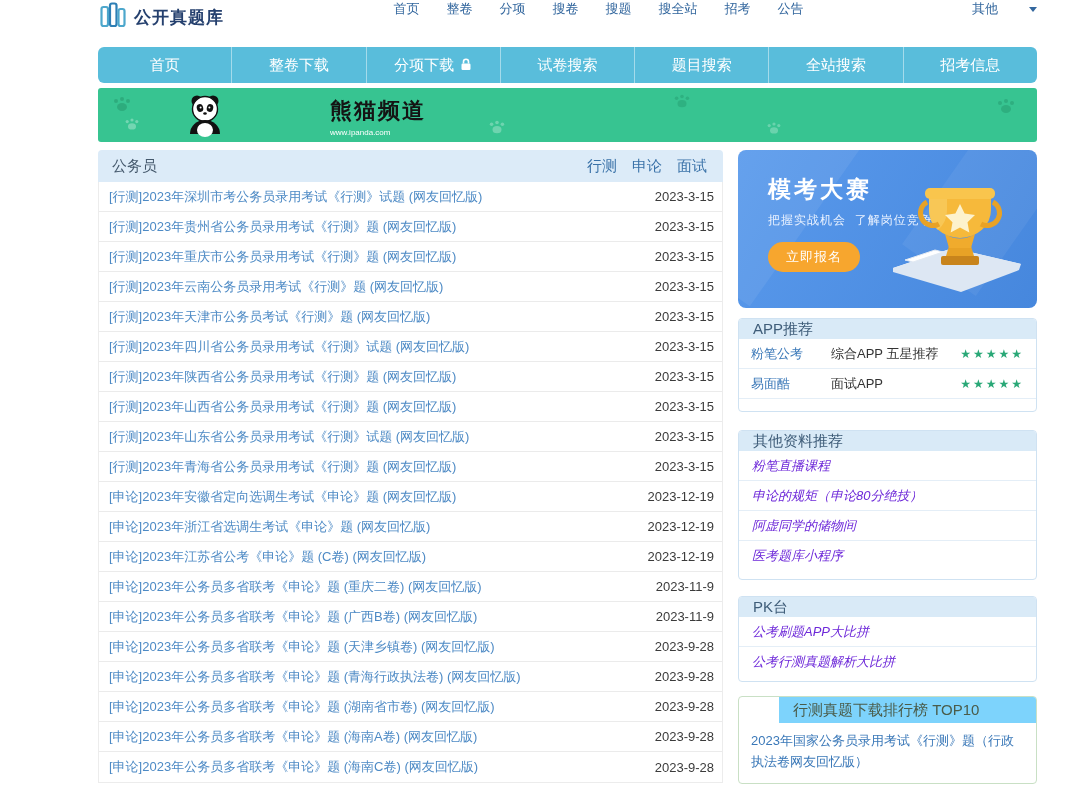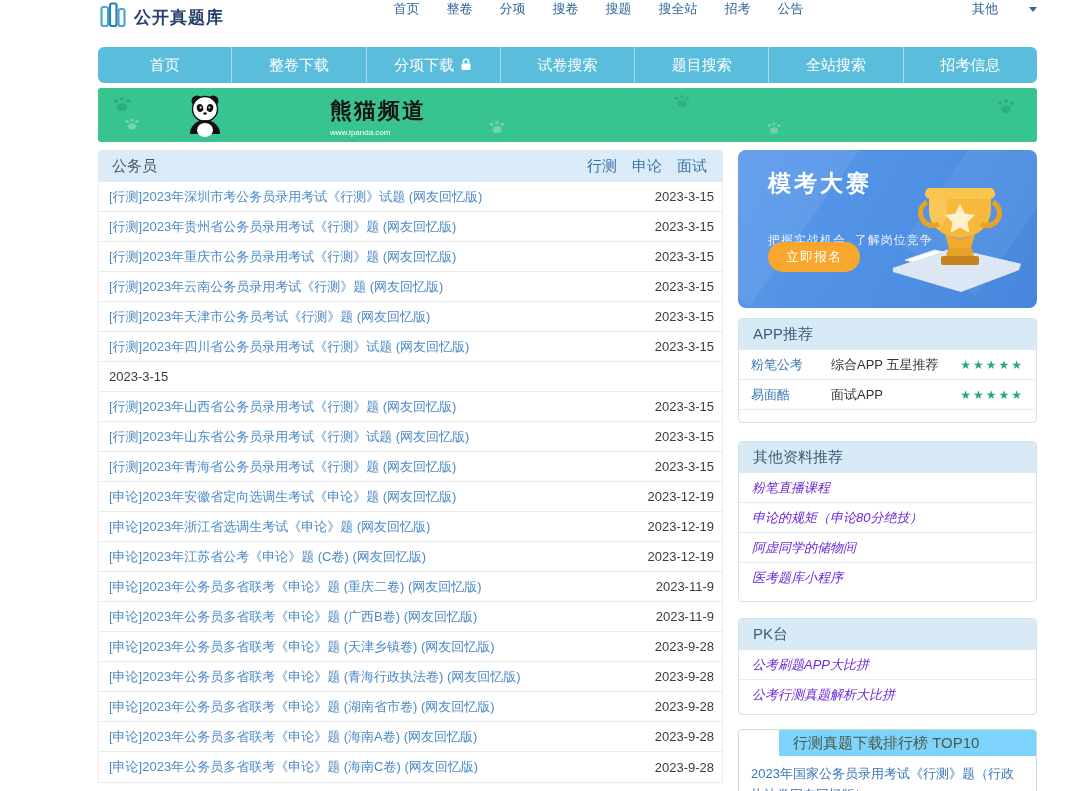--- a/index.html
+++ b/index.html
@@ -66,36 +66,36 @@
   .sidebar { position:absolute; top:150px; left:738px; width:299px; }
 
   .promo-banner {
     position:relative; width:299px; height:158px; border-radius:8px; overflow:hidden; cursor:pointer;
     background:linear-gradient(120deg,#5a9aec 0%,#4687dd 100%);
   }
   .promo-deco1 { position:absolute; width:120px; height:200px; background:rgba(255,255,255,0.07);
     transform:rotate(35deg); left:-40px; top:-60px; }
   .promo-deco2 { position:absolute; width:90px; height:220px; background:rgba(255,255,255,0.06);
     transform:rotate(35deg); right:-10px; top:-80px; }
-  .promo-title { position:absolute; left:30px; top:18px; font-size:23px; font-weight:bold; color:#fff; letter-spacing:3px; }
-  .promo-subtitle { position:absolute; left:30px; top:62px; font-size:12px; color:#eaf2ff; letter-spacing:1px; white-space:pre;margin-top:20px; }
+  .promo-title { position:absolute; left:30px; top:24px; font-size:23px; font-weight:bold; color:#fff; letter-spacing:3px; }
+  .promo-subtitle { position:absolute; left:30px; top:62px; font-size:12px; color:#eaf2ff; letter-spacing:1px; white-space:pre; }
   .promo-button {
     position:absolute; left:30px; top:92px; padding:6px 18px; background:#f7a62e; border:none;
     border-radius:16px; color:#fff; font-size:13px; letter-spacing:1px; cursor:pointer;
     font-family:"Liberation Sans",sans-serif;
   }
   .trophy { position:absolute; right:12px; top:18px; }
 
   .side-panel { border:1px solid #cfe2f2; border-radius:4px; overflow:hidden; background:#fff; }
   .panel-app { margin-top:10px; padding-bottom:12px; }
   .panel-resources { margin-top:18px; padding-bottom:8px; }
   .panel-pk { margin-top:16px; padding-bottom:4px; }
   .panel-top10 { margin-top:14px; border-color:#c9e0c5; }
   .panel-header {
-    height:31px; background:#d9eaf7; display:flex; align-items:center;
+    height:20px; background:#d9eaf7; display:flex; align-items:center;
     padding-left:14px; font-size:15px; color:#3f5d79;
   }
   .panel-top10 .panel-header { background:#7dd3fc; color:#4a5c4a; height:26px;margin-left:40px; }
 
   .app-row { height:30px; display:flex; align-items:center; border-bottom:1px solid #e4eef7; }
   .app-row .app-name { width:92px; padding-left:12px; font-size:13px; color:#3a78b8; }
   .app-row .app-desc { flex:1; font-size:13px; color:#333; }
   .app-row .app-stars { padding-right:12px; font-size:12px; color:#29a877; letter-spacing:2px; }
 
   .link-row { height:30px; display:flex; align-items:center; padding-left:13px; border-bottom:1px solid #e4eef7; }
@@ -280,20 +280,21 @@
         <a>[行测]2023年天津市公务员考试《行测》题 (网友回忆版)</a>
         <span class="exam-date">2023-3-15</span>
       </div>
 
       <div class="exam-row">
         <a>[行测]2023年四川省公务员录用考试《行测》试题 (网友回忆版)</a>
         <span class="exam-date">2023-3-15</span>
       </div>
 
       <div class="exam-row">
+        <a>[行测]2023年陕西省公务员录用考试《行测》题 (网友回忆版)</a>
         <span class="exam-date">2023-3-15</span>
       </div>
 
       <div class="exam-row">
         <a>[行测]2023年山西省公务员录用考试《行测》题 (网友回忆版)</a>
         <span class="exam-date">2023-3-15</span>
       </div>
 
       <div class="exam-row">
         <a>[行测]2023年山东省公务员录用考试《行测》试题 (网友回忆版)</a>

